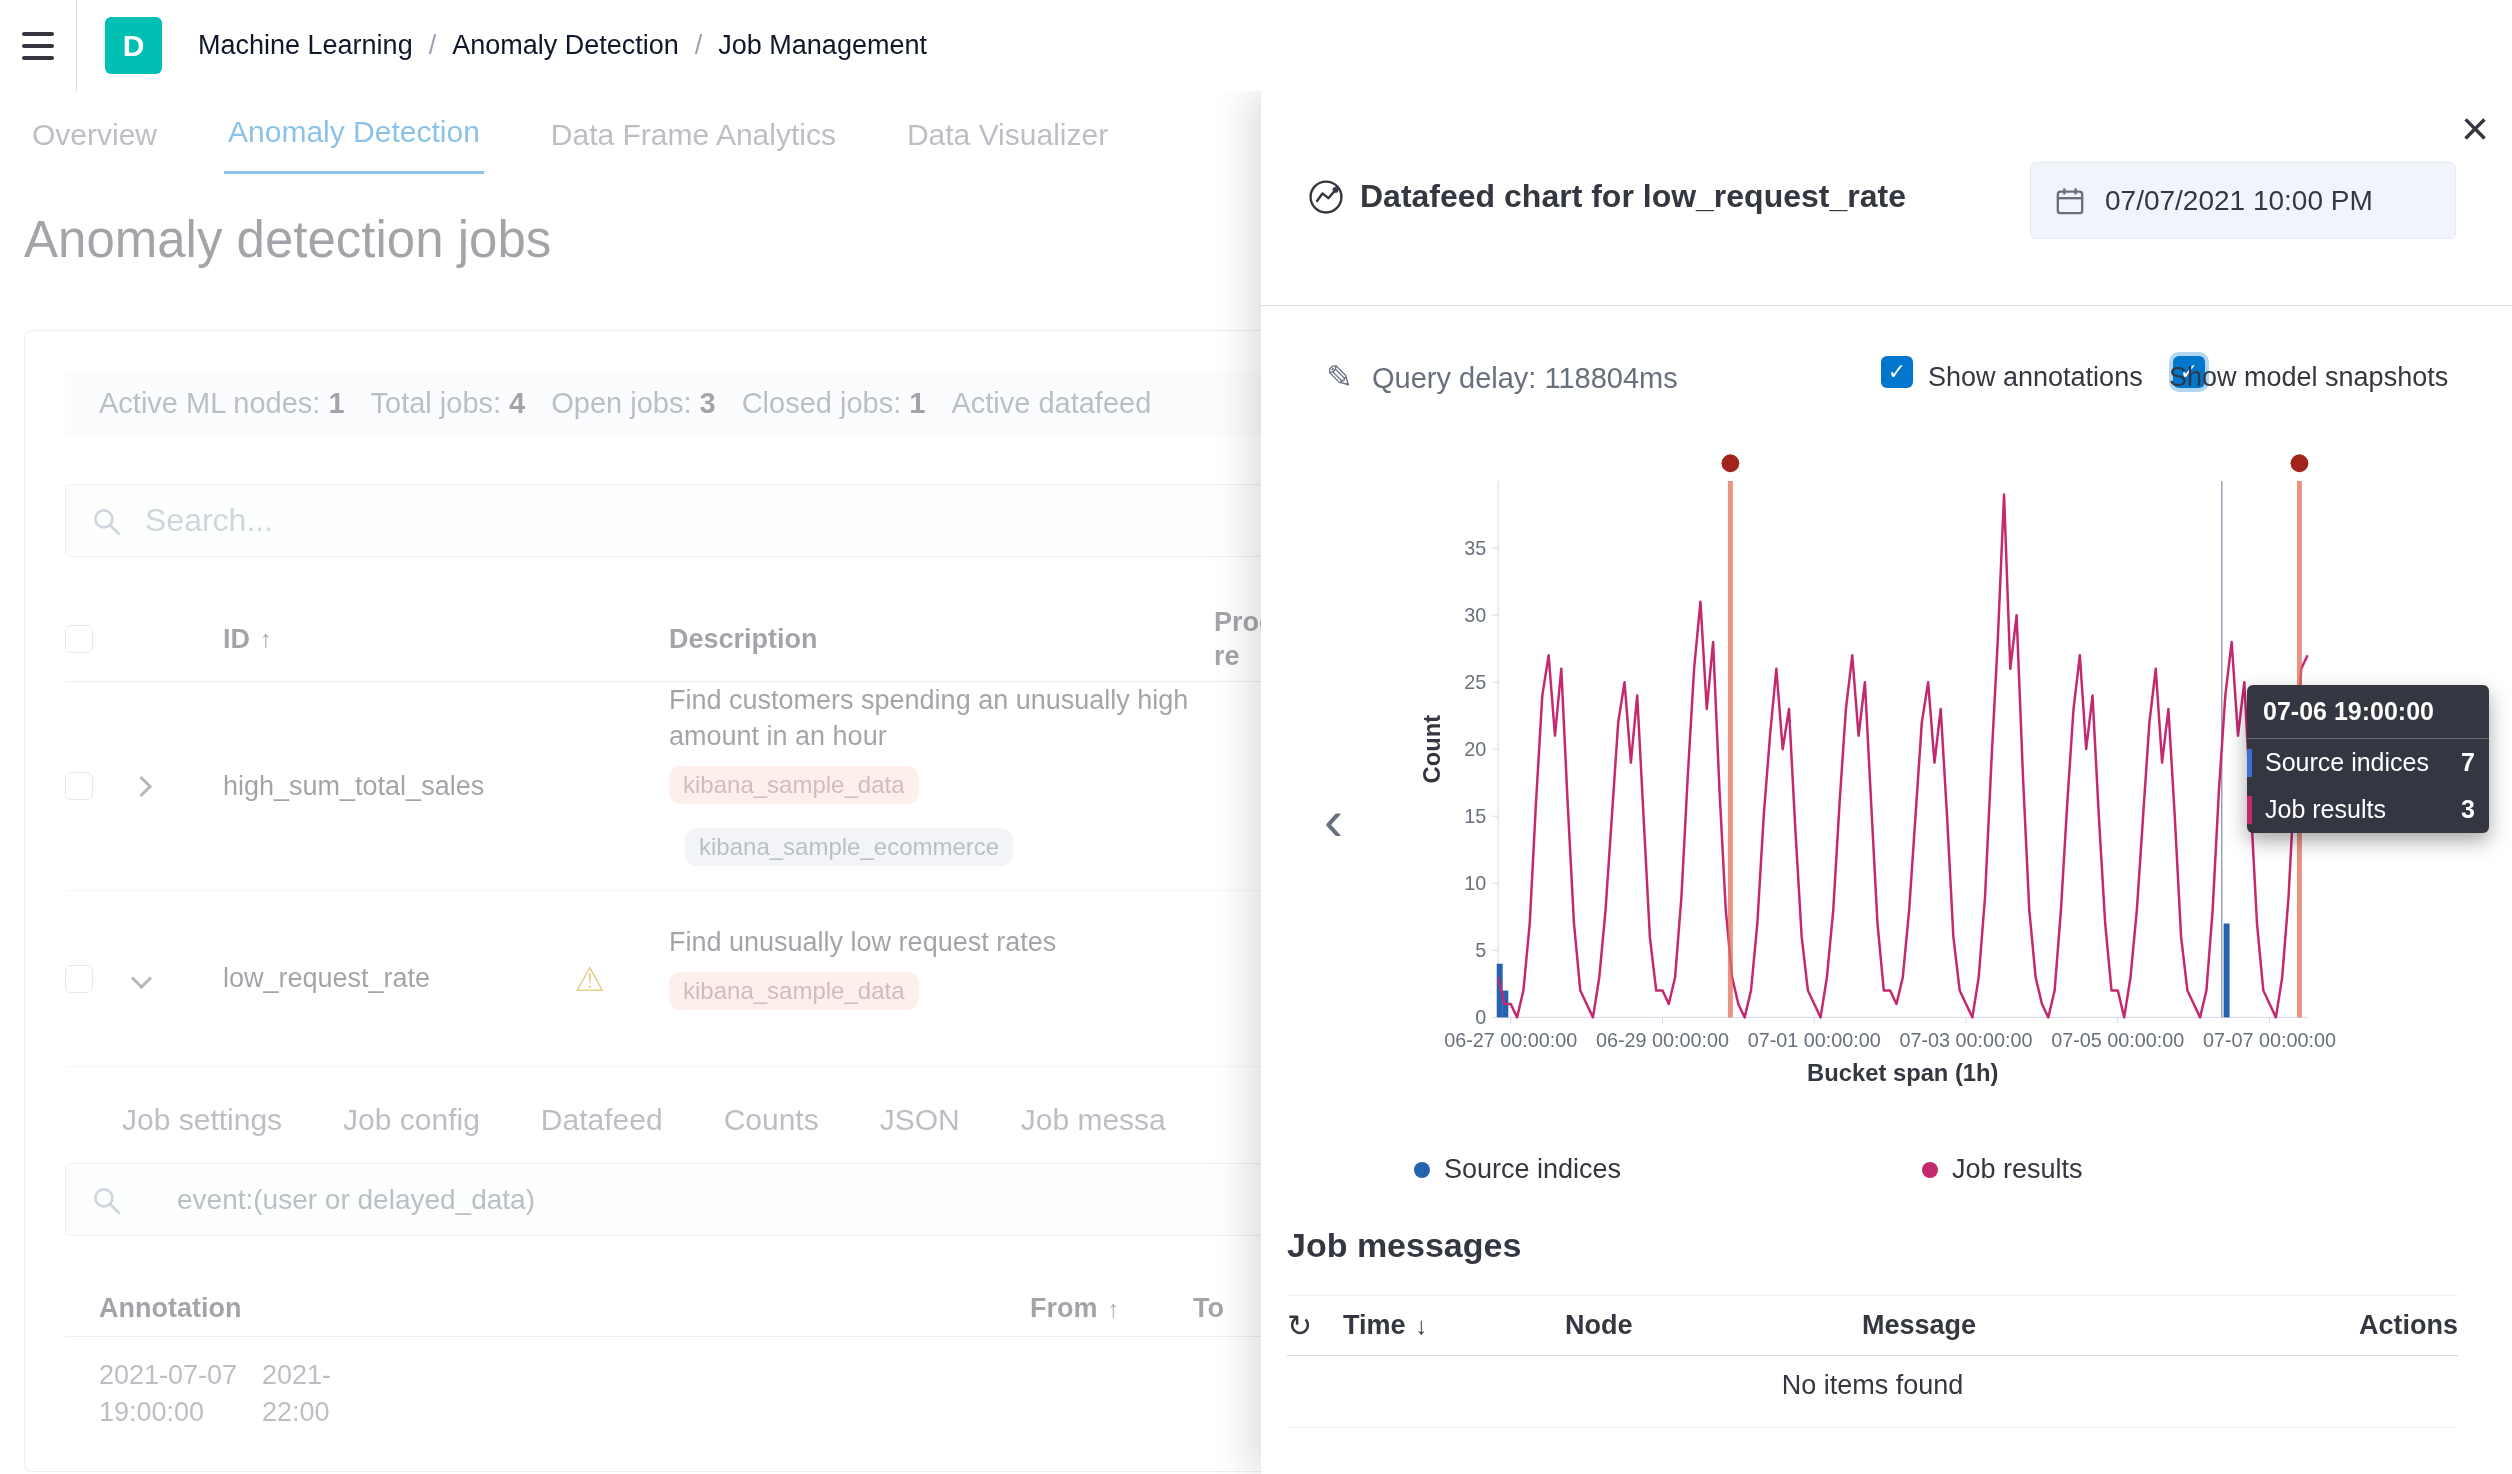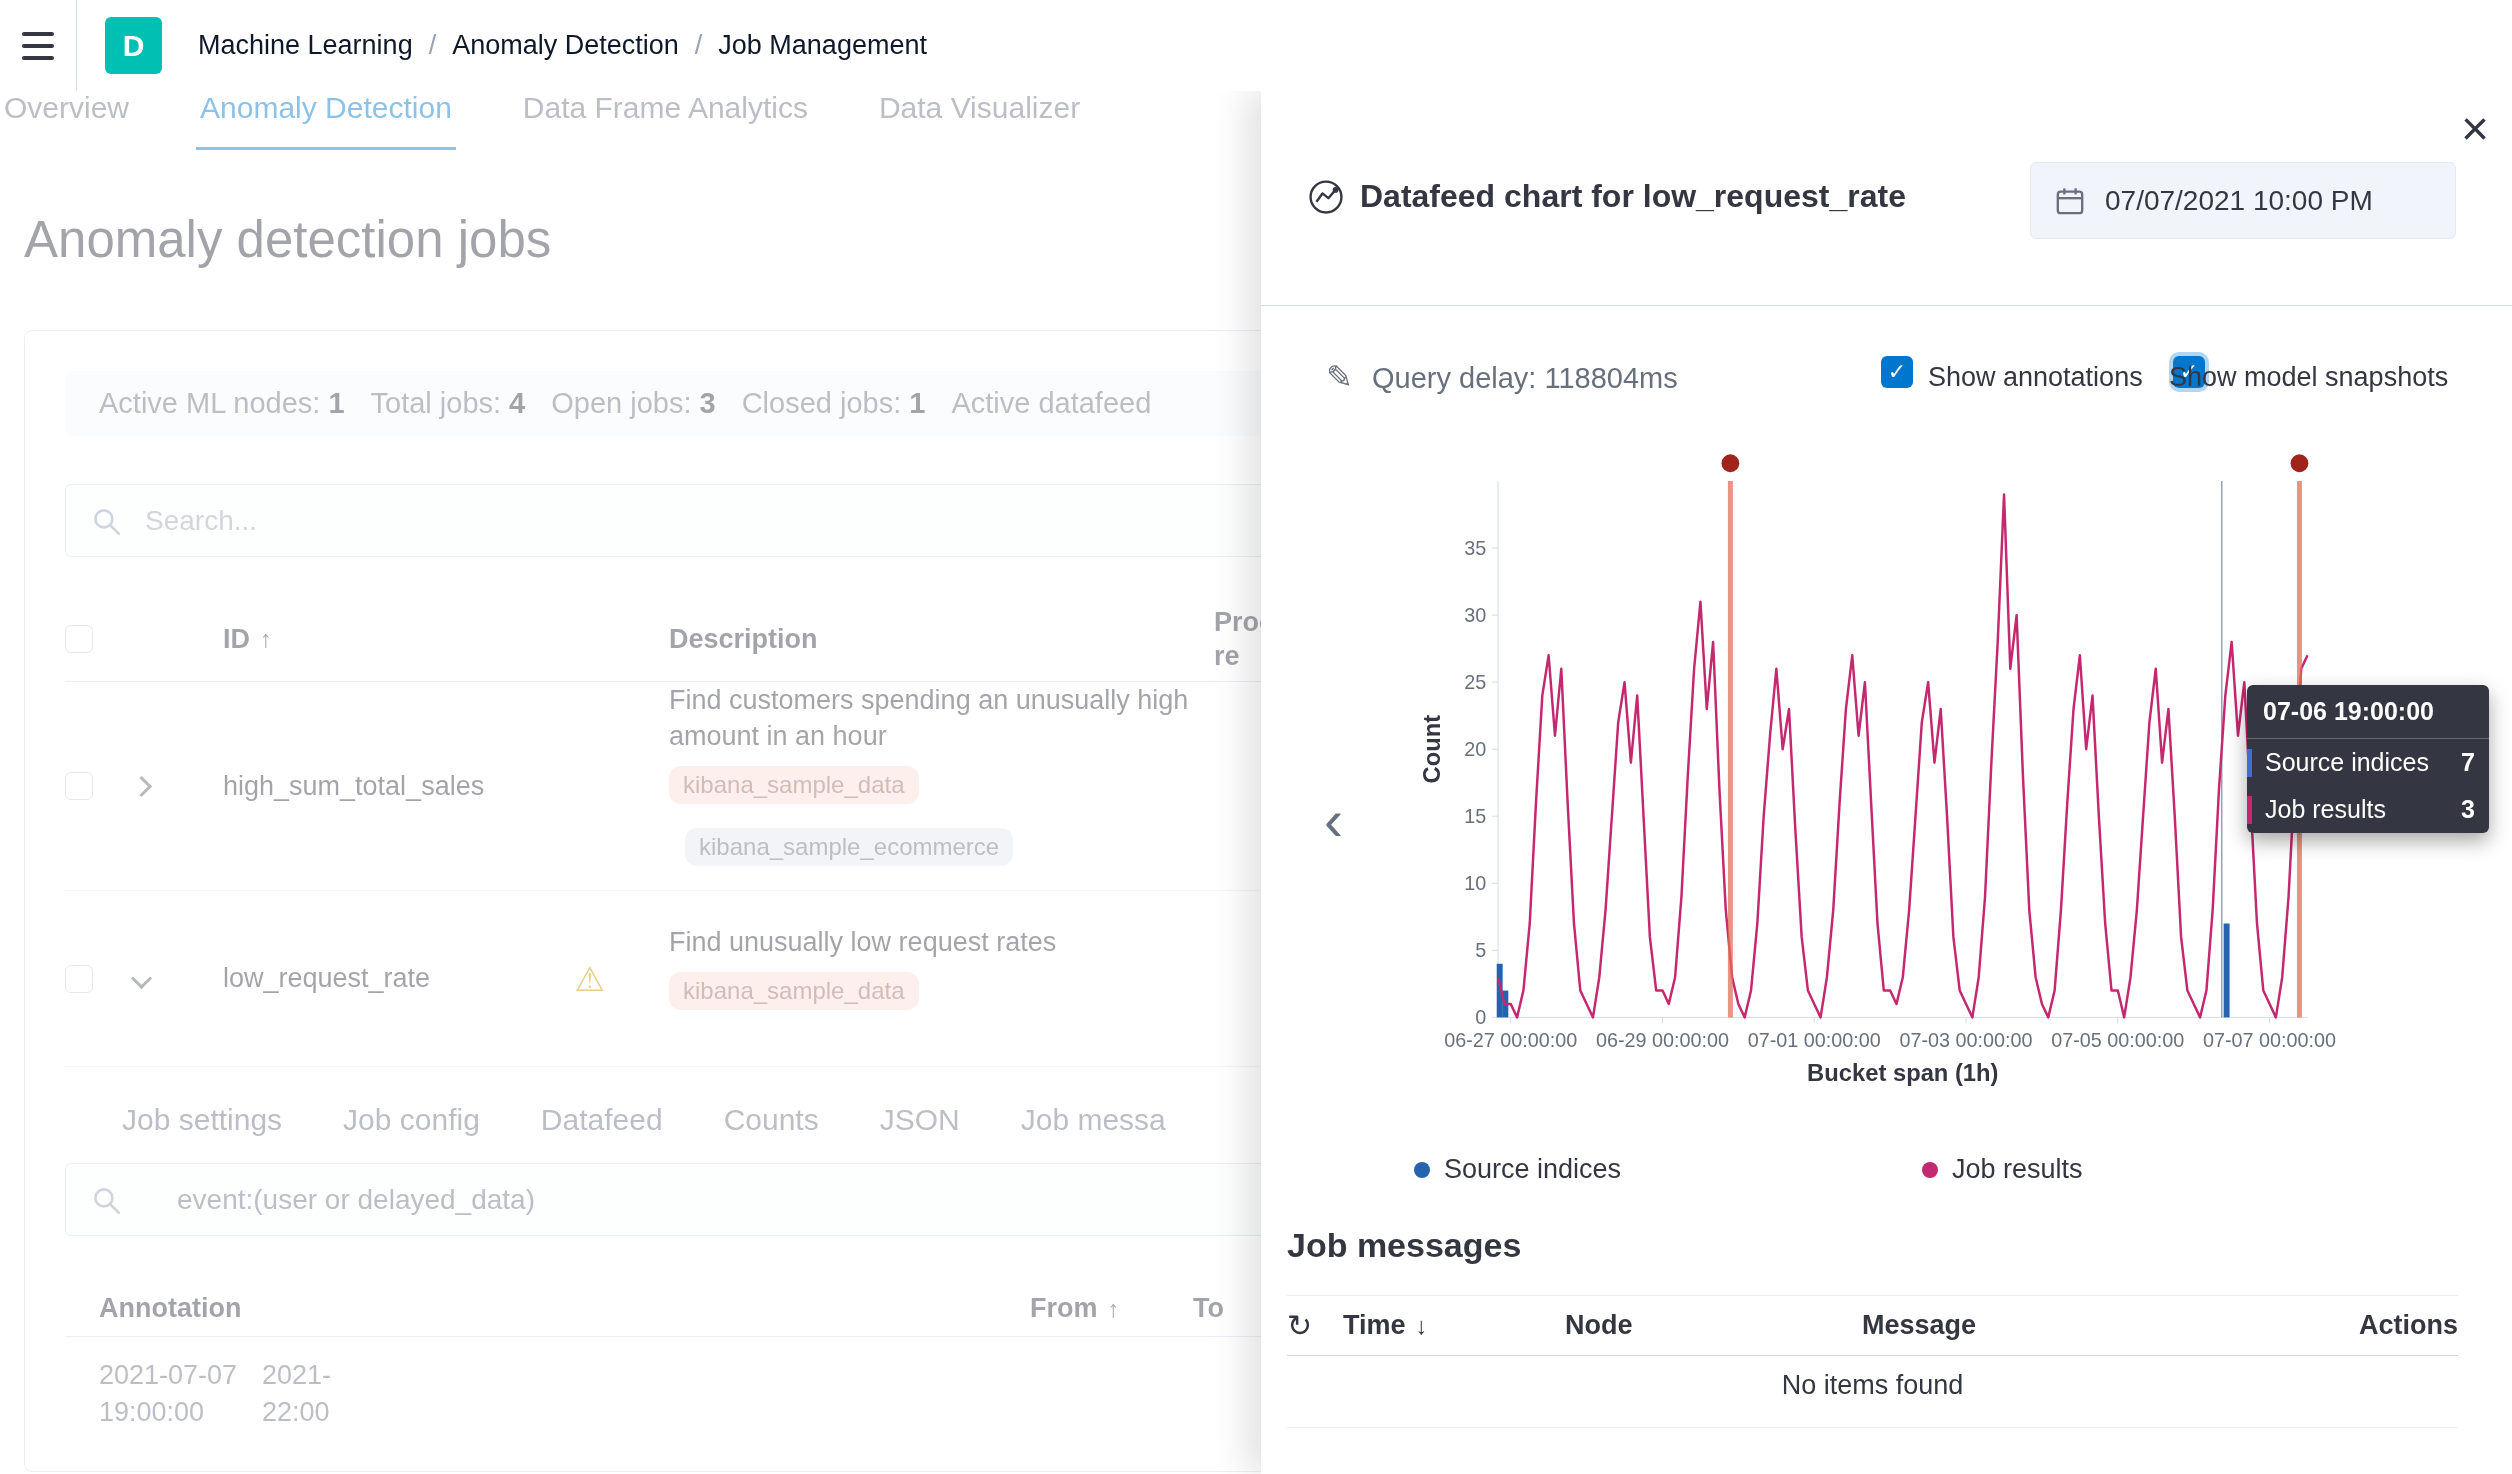--- a/index.html
+++ b/index.html
@@ -13,29 +13,29 @@
   .hamburger span{display:block;width:32px;height:4px;background:#343741;border-radius:2px}
   .logo{margin-left:28px;width:57px;height:57px;border-radius:6px;background:#00BFB3;color:#fff;font-size:30px;font-weight:700;display:flex;align-items:center;justify-content:center;cursor:pointer}
   .breadcrumbs{margin-left:36px;display:flex;align-items:center;font-size:27px}
   .crumb{color:#0f172a;cursor:pointer}
   .crumb:not(.last)::after{content:"/";color:#98A2B3;margin:0 16px;font-weight:400}
   .crumb.last{font-weight:400;cursor:default}
 
   
   .page{position:absolute;top:91px;left:0;right:0;bottom:0;overflow:hidden}
   .dim{position:absolute;inset:0;background:rgba(255,255,255,0.55);z-index:5}
-  .tabs{display:flex;height:83px;align-items:flex-start}
+  .tabs{display:flex;padding-left:28px;height:83px;align-items:flex-end}
   .tab{font-size:30px;font-weight:500;color:#69707D;margin-right:63px;padding:0 4px 22px 4px;cursor:pointer}
   .tab.active{color:#0077CC;border-bottom:3px solid #0077CC}
   .page-title{margin:36px 0 0 24px;font-size:51px;font-weight:500;color:#343741}
   .panel{margin:61px 0 0 24px;width:2416px;border:1px solid #D3DAE6;border-radius:8px;padding:40px;background:#fff}
   .stats-strip{background:#F6F8FB;border-radius:6px;padding:0 34px;height:65px;display:flex;align-items:center;gap:26px;font-size:29px;color:#69707D;white-space:nowrap;overflow:hidden}
   .stat b{color:#343741;font-weight:700;margin-left:8px}
   .search-row{margin-top:48px;position:relative;height:73px}
-  .search-row input{width:100%;height:73px;border:1px solid #D3DAE6;border-radius:6px;background:#FBFCFD;padding-left:79px;font-size:28px;color:#701a75;outline:none}
+  .search-row input{width:100%;height:73px;border:1px solid #D3DAE6;border-radius:6px;background:#FBFCFD;padding-left:79px;font-size:32px;color:#701a75;outline:none}
   .search-row input::placeholder{color:#9AA5B1}
   .search-ic{position:absolute;left:24px;top:20px;width:34px;height:34px}
 
   .jobs-table{margin-top:40px;font-size:27px}
   .tr{display:flex;border-bottom:1px solid #E6EBF2}
   .tr.thead{font-weight:600;height:85px;align-items:center;border-bottom:1px solid #D3DAE6}
   .c-check{width:69px;display:flex;align-items:center}
   .c-exp{width:69px;display:flex;align-items:center}
   .c-id{width:446px;padding-left:20px;display:flex;align-items:center}
   .c-desc{width:545px;padding-left:20px}

